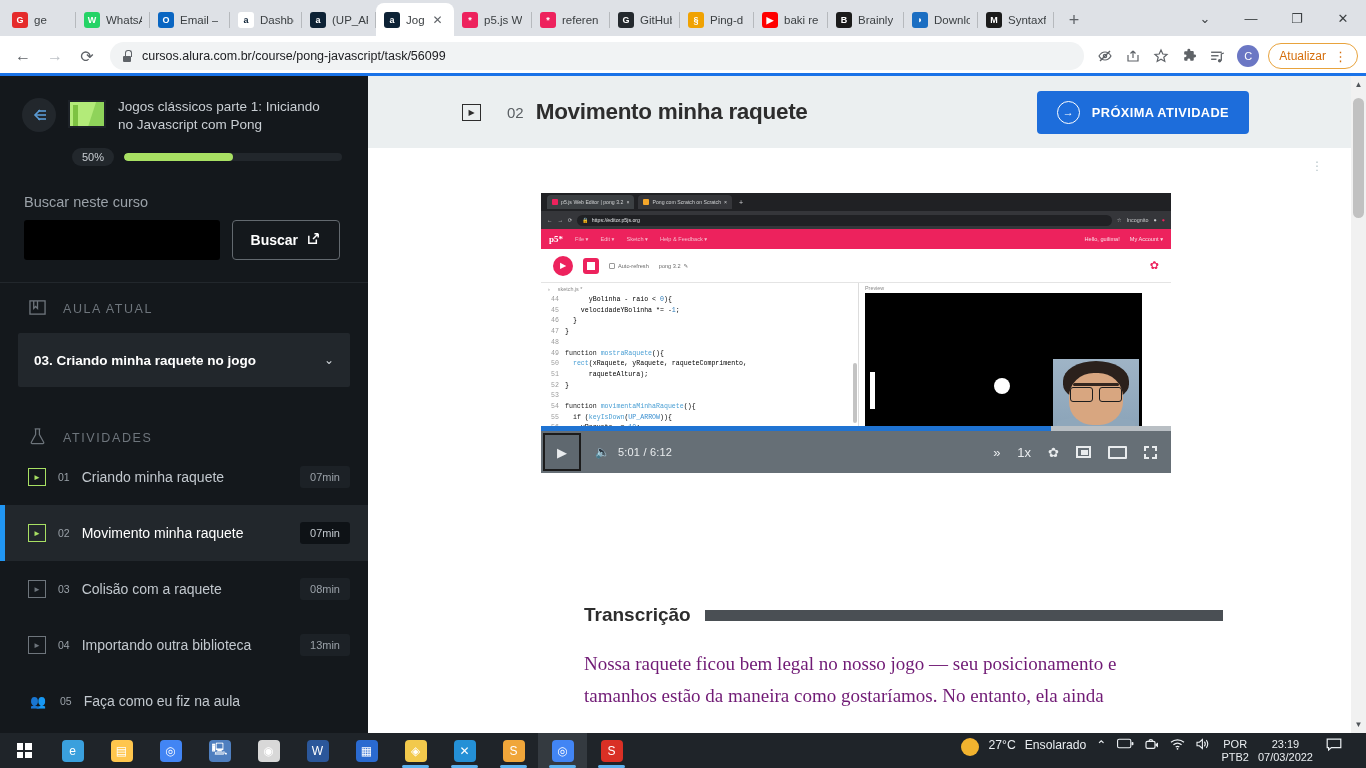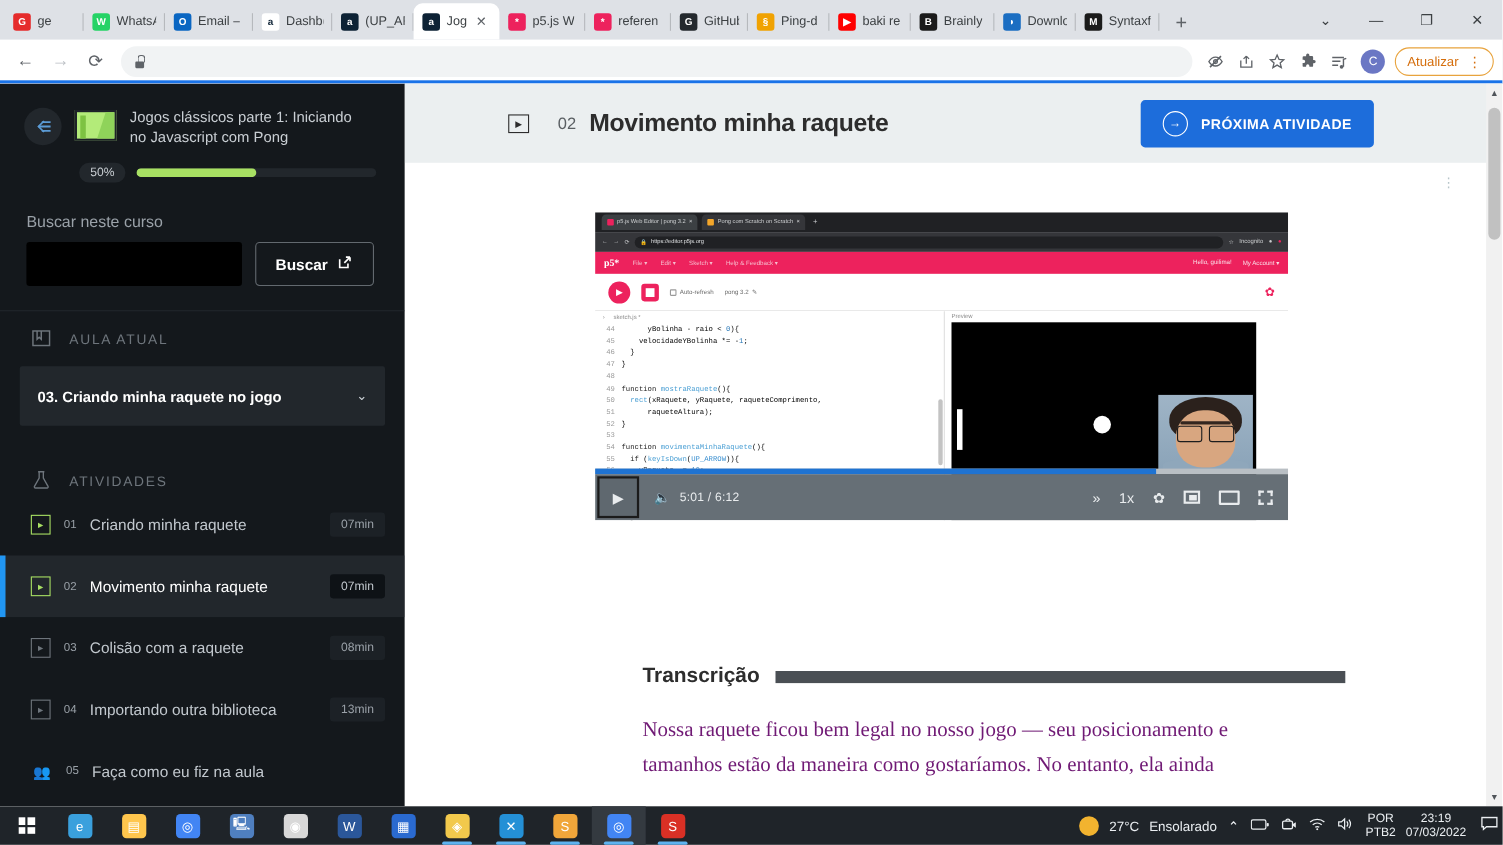--- a/index.html
+++ b/index.html
@@ -212,21 +212,21 @@
 
   
   .taskbar { position:absolute; left:0; bottom:0; width:1366px; height:35px; background:#1f2429;
              display:flex; align-items:center; }
   .tb-start { width:48px; height:35px; display:flex; align-items:center; justify-content:center; }
   .winlogo { width:15px; height:15px; display:grid; grid-template-columns:1fr 1fr; grid-template-rows:1fr 1fr; gap:2px; }
   .winlogo i { background:#fff; }
   .tb-app { width:49px; height:35px; display:flex; align-items:center; justify-content:center; position:relative; }
   .tb-app.active { background:#343a40; }
   .tb-app .under { position:absolute; bottom:0; left:11px; width:27px; height:3px; background:#5eb3f0; border-radius:2px;}
-  .tray { margin-left:auto; display:flex; align-items:center; gap:9px; padding-right:4px; color:#eaeef1; font-size:12px; }
+  .tray { margin-left:auto; display:flex; align-items:flex-start; gap:9px; padding-right:24px; color:#eaeef1; font-size:12px; }
   .wicon { width:18px; height:18px; border-radius:50%; background:#f2b32f; }
   .weather { font-size:12.2px; white-space:nowrap; }
   .tray-ico { font-size:12px; padding:0 1px; }
   .lang { font-size:11px; line-height:13px; text-align:center; }
   .clock { font-size:11px; line-height:13px; text-align:center; }
   .notif { font-size:13px; padding-left:4px; }
 </style>
 </head>
 <body>
 
@@ -310,20 +310,21 @@
     <div class="win-btn">❐</div>
     <div class="win-btn">✕</div>
   </div>
 
   <div class="toolbar">
     <div class="nav-btn">←</div>
     <div class="nav-btn disabled">→</div>
     <div class="nav-btn">⟳</div>
     <div class="omnibox">
       <span class="lock"></span>
+      <span class="url">cursos.alura.com.br/course/pong-javascript/task/56099</span>
     </div>
     <div class="tb-icon">
       <svg width="16" height="16" viewBox="0 0 16 16">
           <path d="M2 8s2.4-4 6-4 6 4 6 4-2.4 4-6 4-6-4-6-4z" fill="none" stroke="#5f6368" stroke-width="1.2"></path>
           <circle cx="8" cy="8" r="1.7" fill="none" stroke="#5f6368" stroke-width="1.2"></circle>
           <line x1="3" y1="13" x2="13" y2="3" stroke="#5f6368" stroke-width="1.4"></line>
         </svg>
     </div>
     <div class="tb-icon">
       <svg width="16" height="16" viewBox="0 0 16 16">

